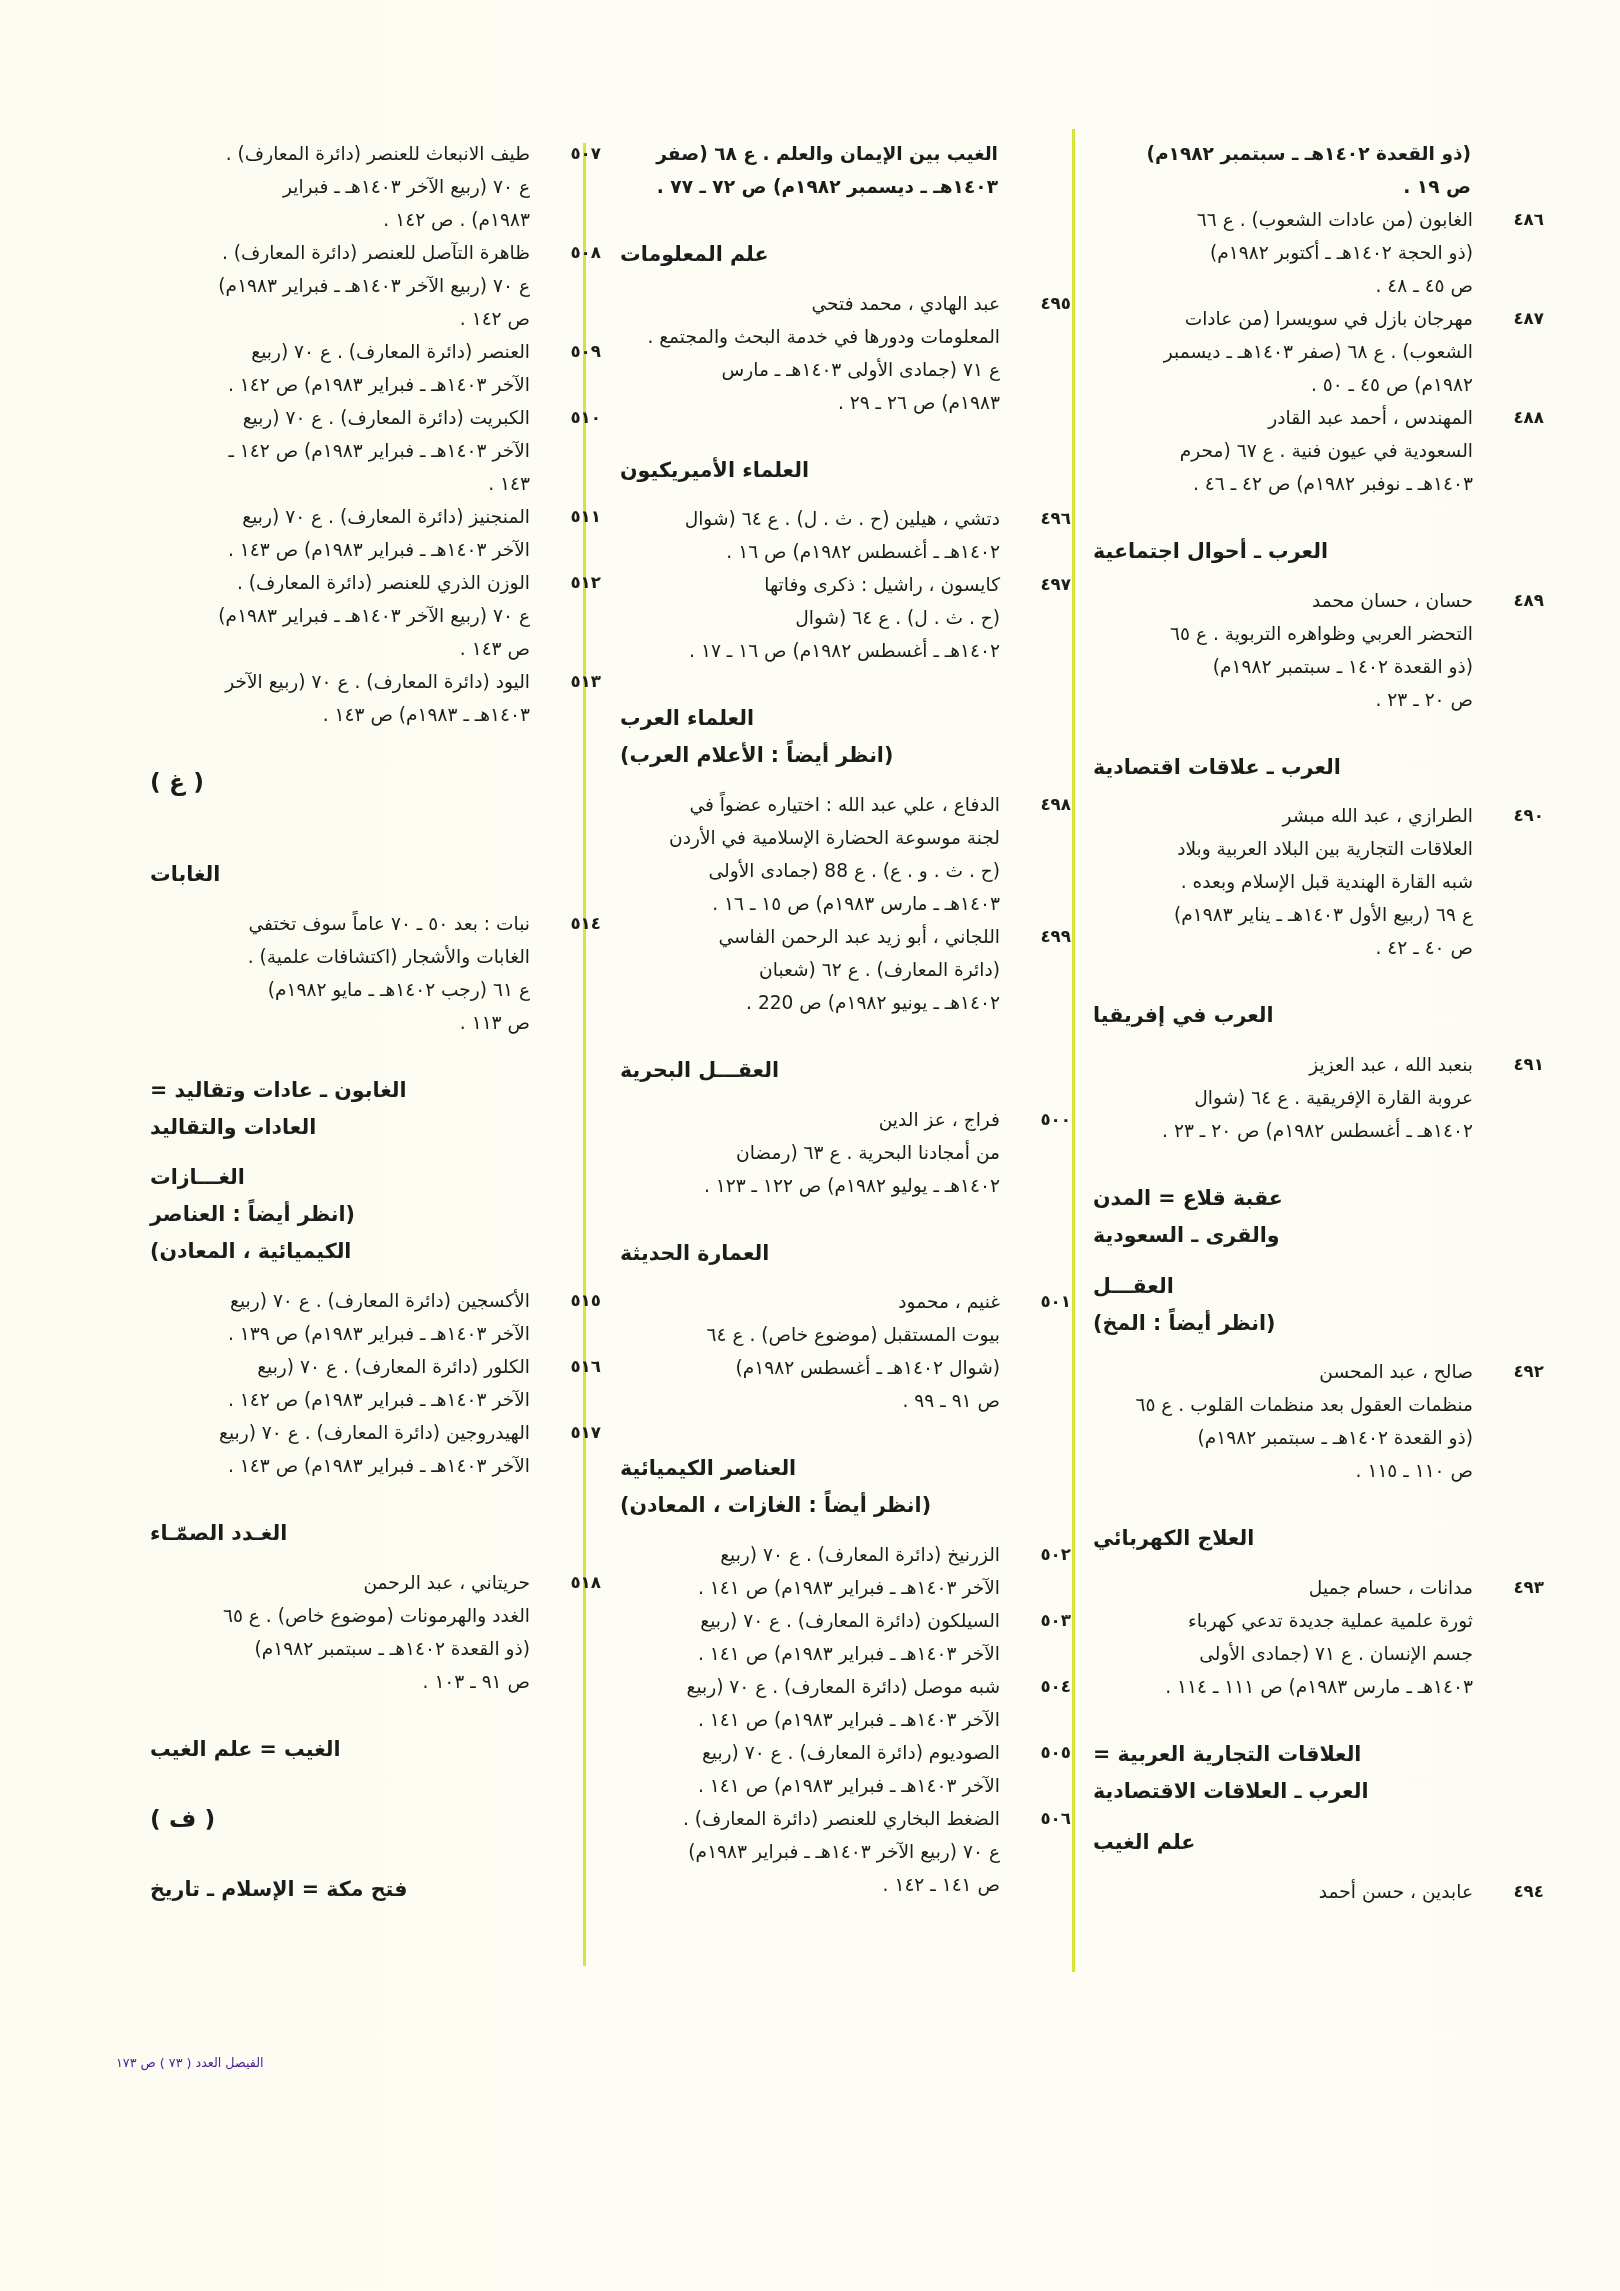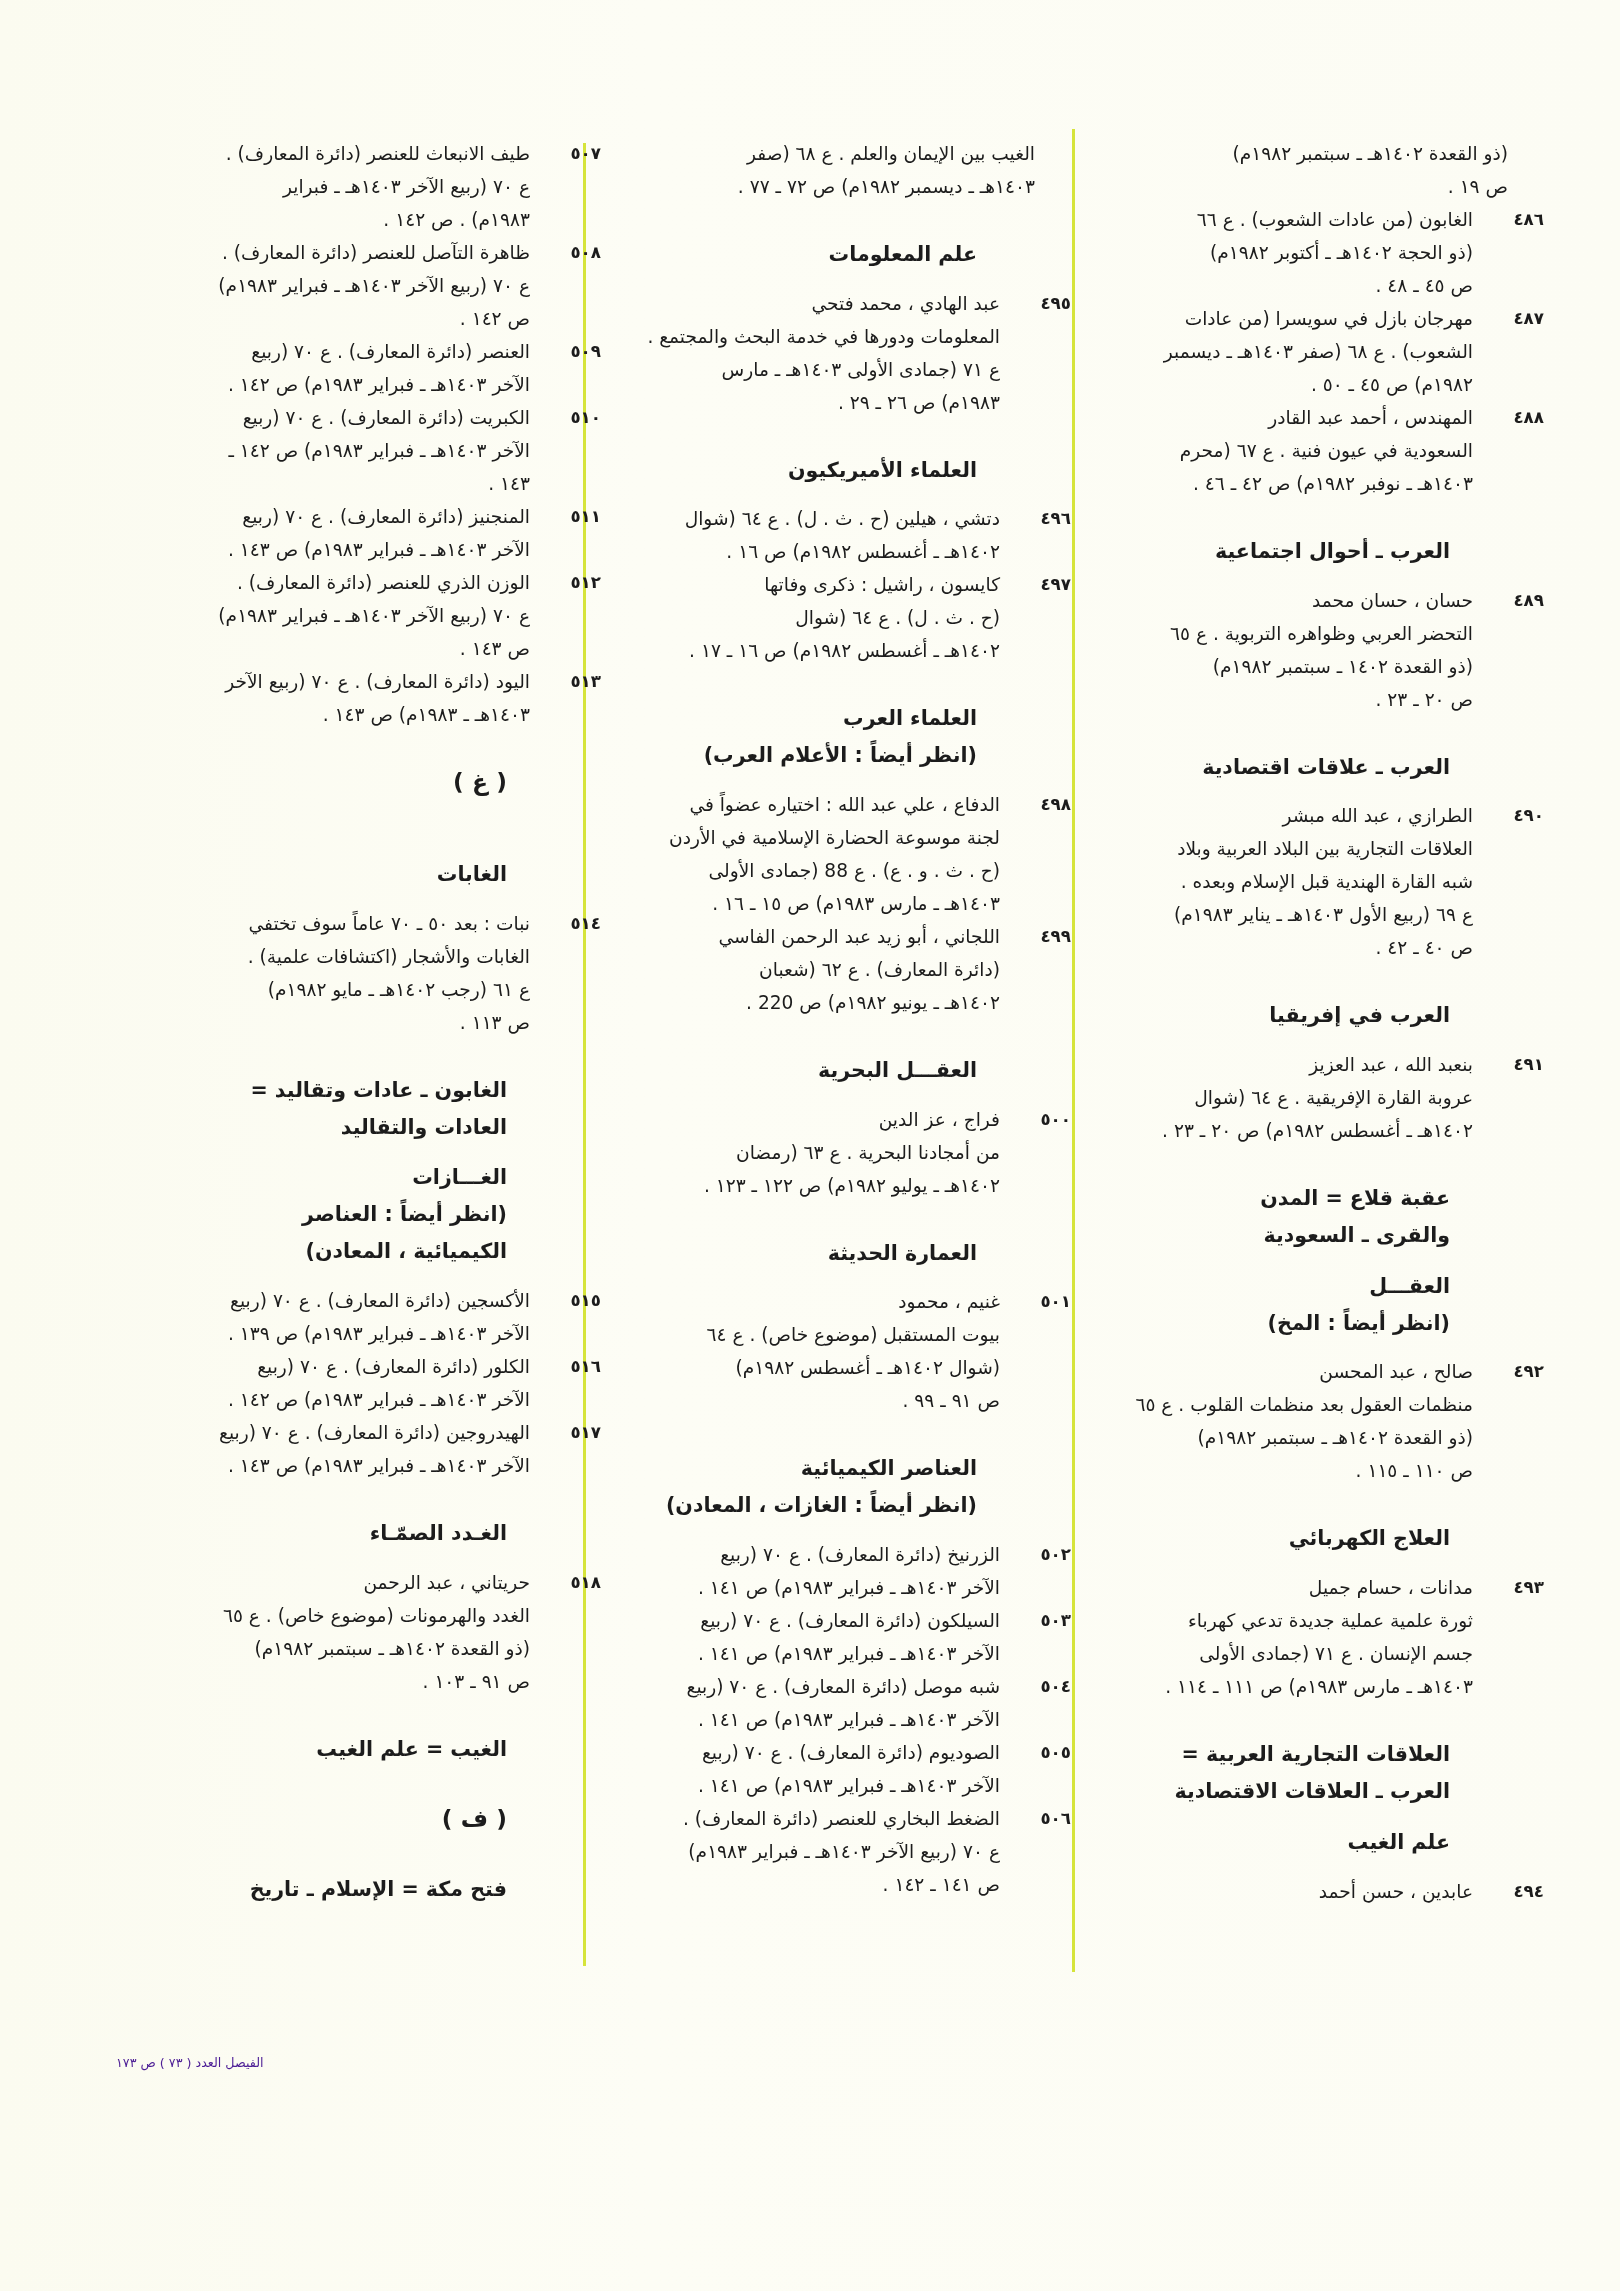--- a/index.html
+++ b/index.html
@@ -29,23 +29,23 @@
   .div-a { left: 1072px; top: 129px; height: 1843px; }
   .div-b { left: 583px;  top: 143px; height: 1823px; }
 
   .entry { display: flex; flex-direction: row; align-items: flex-start; }
   .entry .num {
     width: 71px; flex: 0 0 71px; text-align: right;
     font-weight: bold; font-size: 16.7px;
   }
   .entry .body { flex: 1; text-align: justify; text-align-last: right; font-weight: normal; }
   .entry .body .line { display: block; }
-  .cont { padding-right: 36px; font-weight: normal; }
+  .cont { padding-right: 73px; font-weight: bold; }
   .heading {
-    text-align: right; font-weight: bold; font-size: 20.6px;
+    text-align: left; font-weight: bold; font-size: 20.6px;
     line-height: 37px; padding-right: 94px;
   }
   .gap-s { height: 13.7px; }
   .gap-m { height: 33px; }
   .gap-l { height: 55px; }
   .letter { font-size: 23.5px; }
   .footer {
     position: absolute; left: 116px; top: 2055px; direction: rtl;
     font-size: 12.7px; color: #4c1d95;
   }

